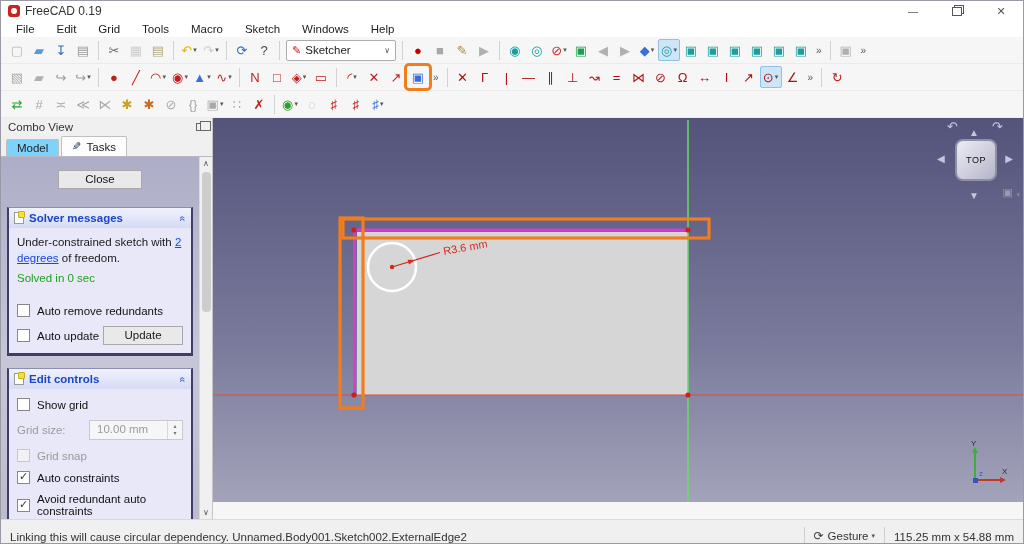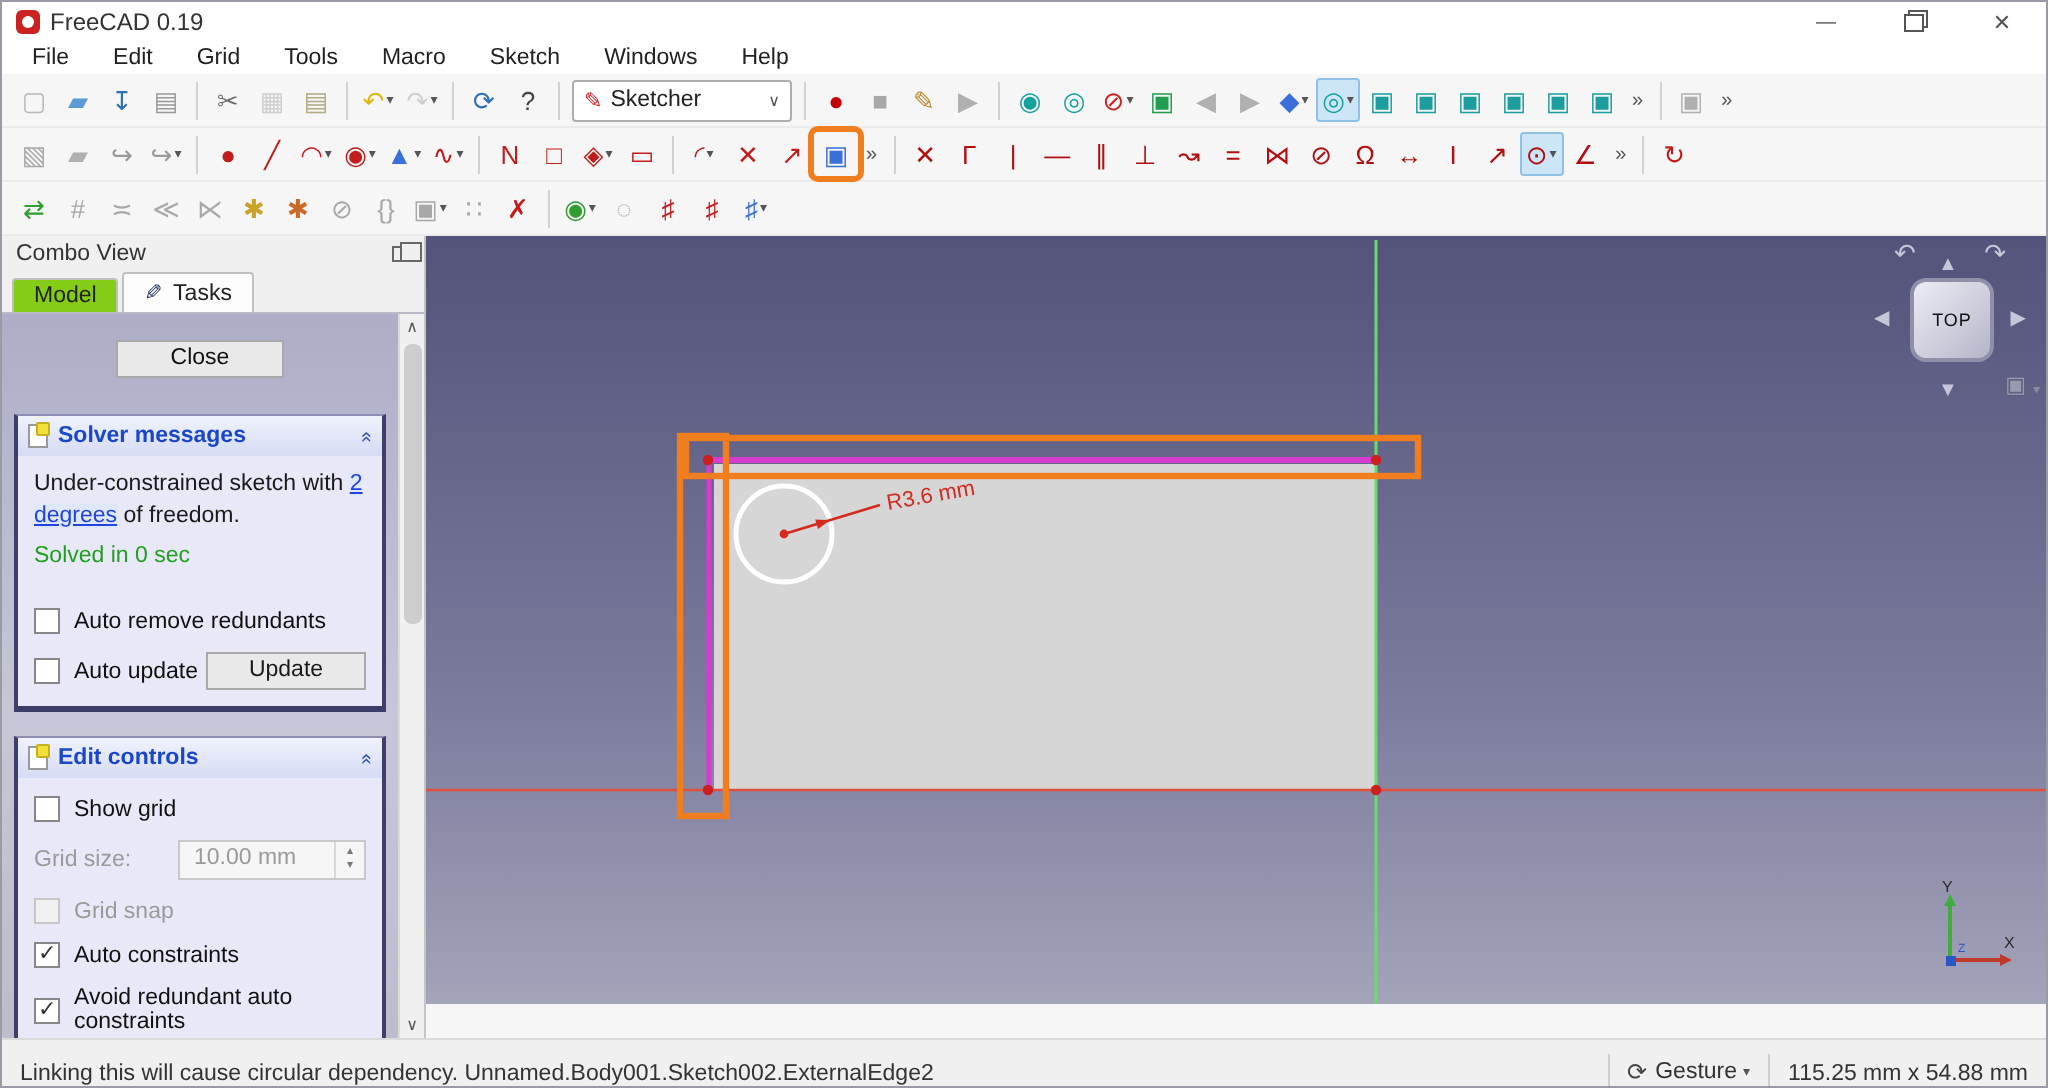--- a/index.html
+++ b/index.html
@@ -38,21 +38,21 @@
   .wb-text{flex:1;font-size:11.5px;color:#222}
   .wb-arrow{font-size:8px;color:#555}
 
   
   .main{flex:1;display:flex;min-height:0}
   .combo-view{width:212px;flex:0 0 auto;background:#f0f0f0;display:flex;flex-direction:column;border-right:1px solid #c4c4c4}
   .cv-title{height:18px;display:flex;align-items:center;padding:0 7px;font-size:11.5px;color:#333;flex:0 0 auto}
   .cv-float{margin-left:auto;width:9px;height:8px;border:1px solid #666;position:relative}
   .cv-float::before{content:"";position:absolute;top:-3px;left:3px;width:9px;height:8px;border:1px solid #666;background:#f0f0f0}
   .cv-tabs{height:20px;display:flex;align-items:flex-end;padding-left:5px;flex:0 0 auto}
-  .cv-tab{height:17px;display:flex;align-items:center;padding:0 10px;font-size:11.5px;border:1px solid #c0c0c0;border-bottom:none;background:#84cc16;margin-right:2px;border-radius:2px 2px 0 0}
+  .cv-tab{height:17px;display:flex;align-items:center;padding:0 10px;font-size:11.5px;border:1px solid #c0c0c0;border-bottom:none;background:#7dd3fc;margin-right:2px;border-radius:2px 2px 0 0}
   .cv-tab.active{height:20px;background:#fdfdfd}
   .tasks-pen::before{content:"✎";color:#27355e;font-size:11px;margin-right:5px;display:inline-block;transform:scaleX(-1)}
 
   .task-area{flex:1;display:flex;min-height:0;border-top:1px solid #b9b9c6}
   .task-content{flex:1;background:linear-gradient(180deg,#adadc7 0%,#c6c6d8 55%,#bcbccd 100%);overflow:hidden;padding-top:13px}
   .close-btn{display:block;margin:0 auto 18px;width:84px;height:19px;background:#e9e9e9;border:1px solid #a8a8a8;font-size:11.5px;text-align:center;line-height:17px;color:#111}
   .task-box{margin:0 6px 12px 6px;background:#e8e8f8;border:solid #3e3e6b;border-width:1px 2px 3px 2px;border-top-color:#8d8db4}
   .box-header{height:20px;display:flex;align-items:center;padding:0 5px;background:linear-gradient(180deg,#f0f2fc,#d5dbf4)}
   .note-icon{width:10px;height:12px;background:#fff;border:1px solid #999;position:relative;margin-right:5px;flex:0 0 auto}
   .note-icon::after{content:"";position:absolute;top:-2px;right:-2px;width:5px;height:5px;background:#f2df3a;border:1px solid #c3b11f;border-radius:1px}

